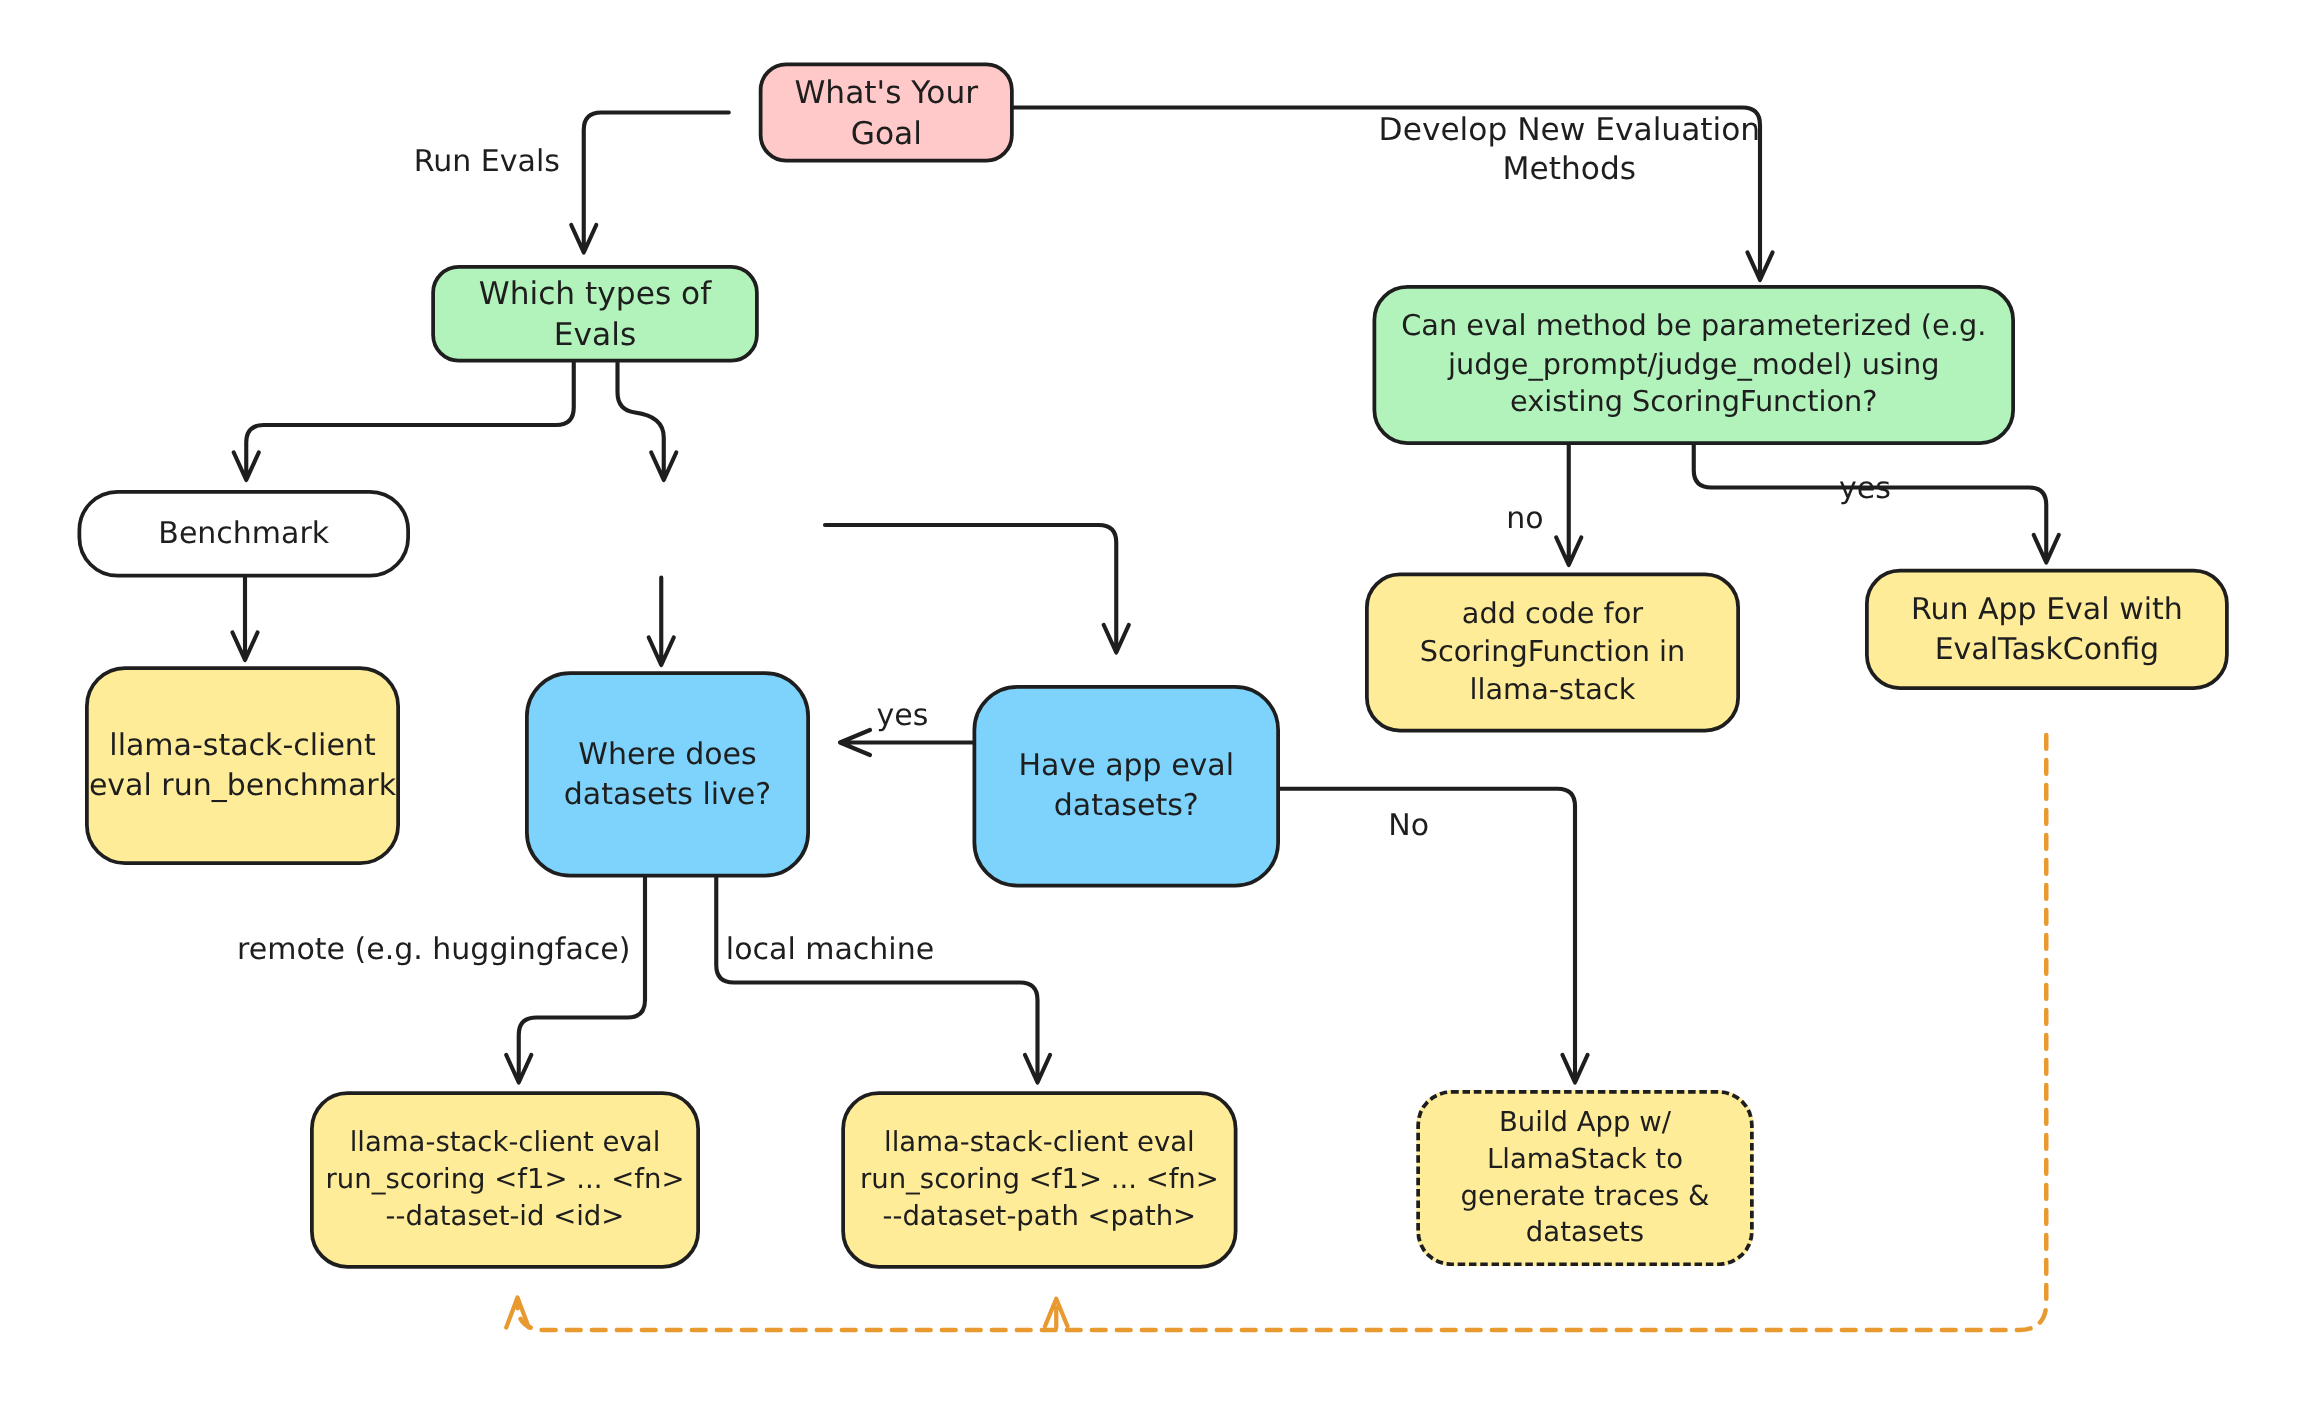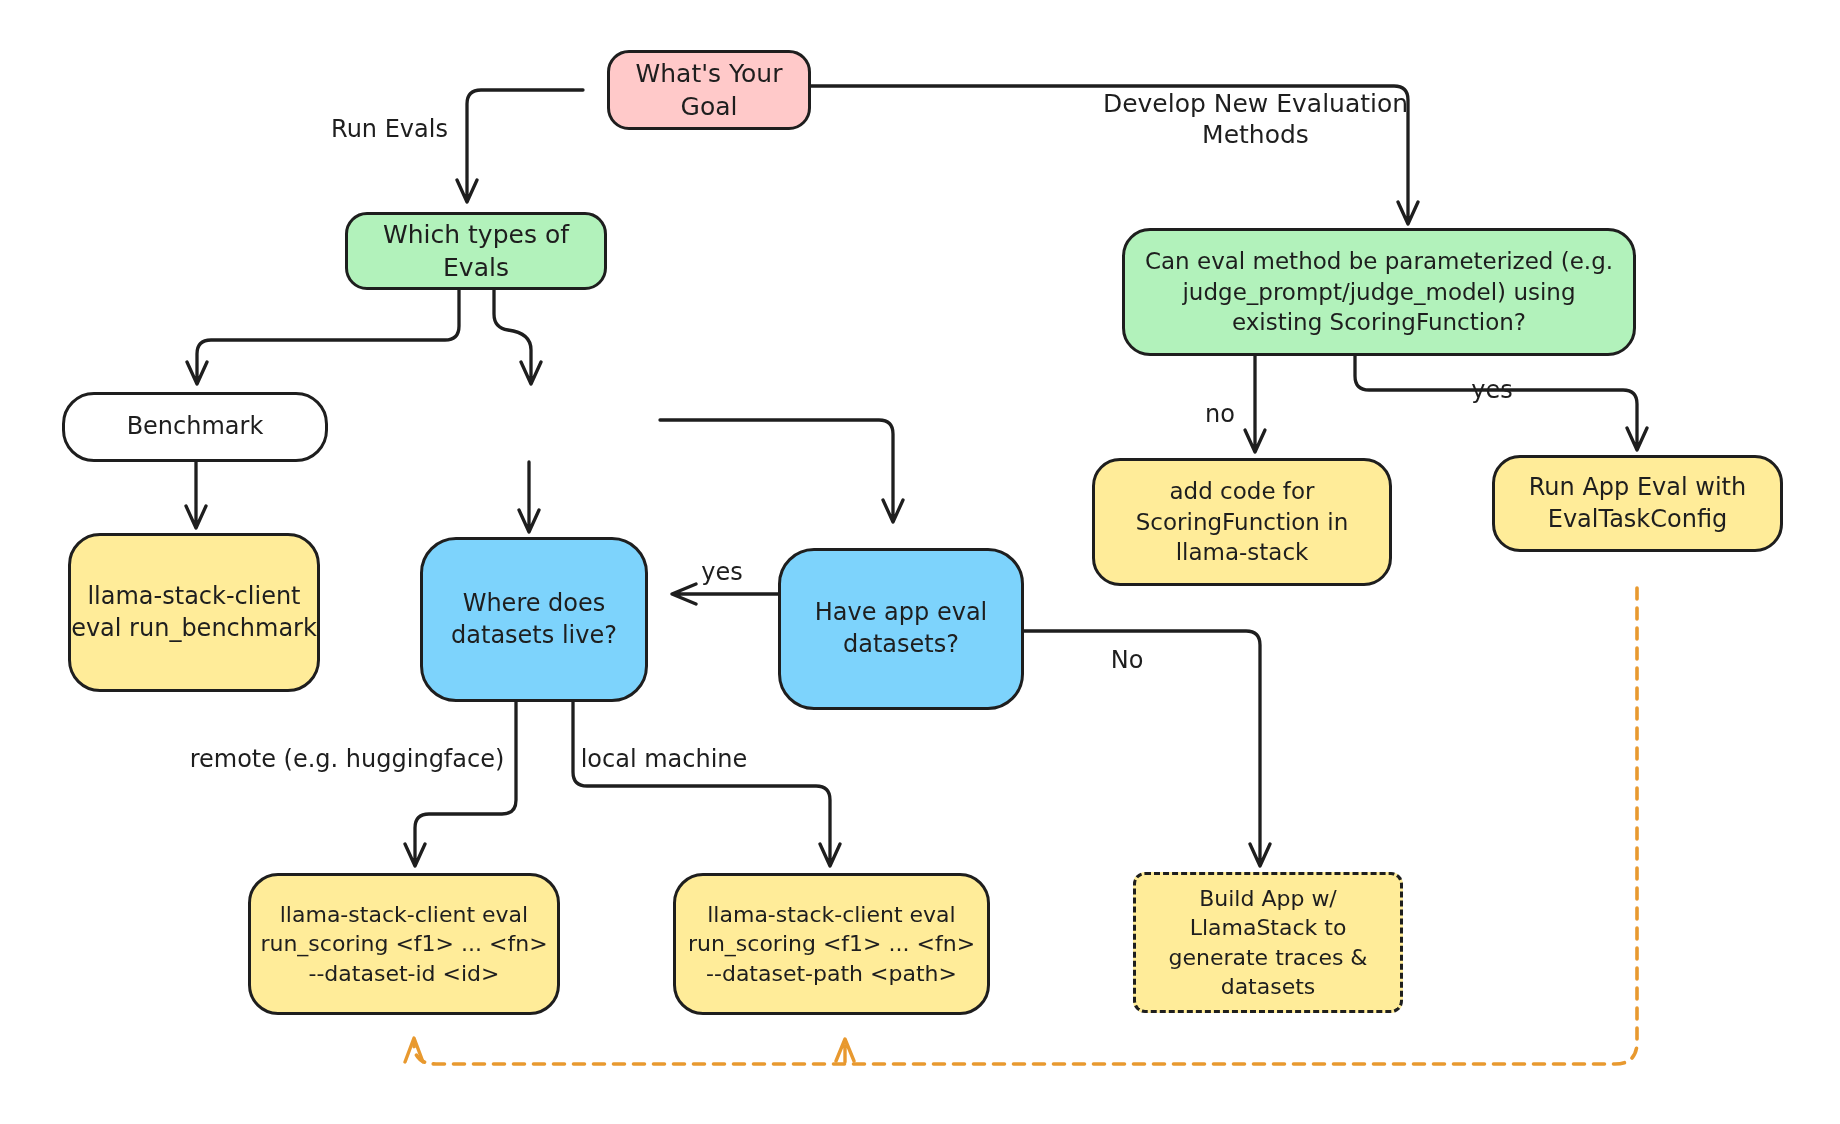--- a/index.html
+++ b/index.html
@@ -25,21 +25,21 @@
   .fill-green{background:#b2f2bb;}
   .fill-blue{background:#7dd3fc;}
   .fill-yellow{background:#ffec99;}
   .fill-white{background:#ffffff;}
   .r20{border-radius:32px;text-align:right;}
   .r22{border-radius:22px;}
   .r28{border-radius:28px;}
   .r30{border-radius:30px;}
   .r32{border-radius:32px;}
   .r36{border-radius:36px;}
-  .dashed-border{border-style:dashed;border-width:3.4px;border-radius:12px;}
+  .dashed-border{border-style:dashed;border-width:3.4px;}
   .edge-label{
     position:absolute;z-index:3;
     display:flex;align-items:center;justify-content:center;
     text-align:center;white-space:pre-line;
     font-size:24px;line-height:1.25;
   }
   .fs26{font-size:24px;}
   .fs25{font-size:25px;}
   .fs24{font-size:24px;}
   .fs22{font-size:22px;}
@@ -70,21 +70,21 @@
       <path stroke-width="3.4" d="M 405 1062 L 414 1038 L 423 1062 M 845 1062 V 1046 M 836 1061 L 845 1039 L 854 1061"></path>
     </g>
   </svg>
 
   <div class="node fill-pink r22 fs25" style="left:583px;top:50px;width:204px;height:80px;margin-left:24px;">What's Your
 Goal</div>
 
   <div class="node fill-green r22 fs25" style="left:345px;top:212px;width:262px;height:78px;">Which types of
 Evals</div>
 
-  <div class="node fill-green r28" style="left:1098px;top:228px;width:514px;height:128px;margin-left:24px;">Can eval method be parameterized (e.g.
+  <div class="node fill-green r28" style="left:1098px;top:228px;width:514px;height:128px;">Can eval method be parameterized (e.g.
 judge_prompt/judge_model) using
 existing ScoringFunction?</div>
 
   <div class="node fill-white r20 fs24" style="left:62px;top:392px;width:266px;height:70px;">Benchmark</div>
 
 
   <div class="node fill-yellow r32 fs24" style="left:68px;top:533px;width:252px;height:159px;">llama-stack-client
 eval run_benchmark</div>
 
   <div class="node fill-blue r36 fs24" style="left:420px;top:537px;width:228px;height:165px;">Where does

